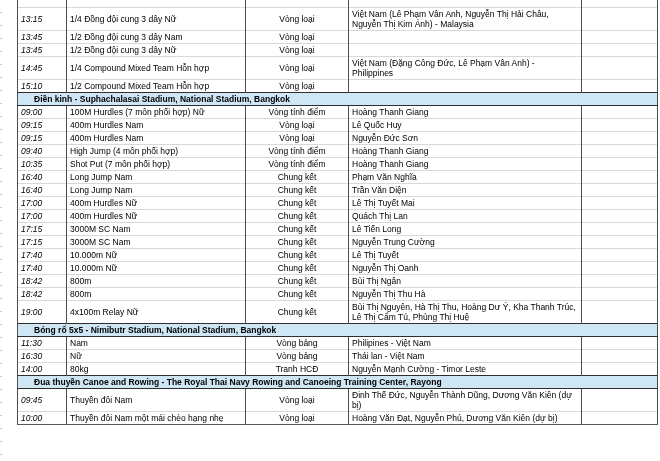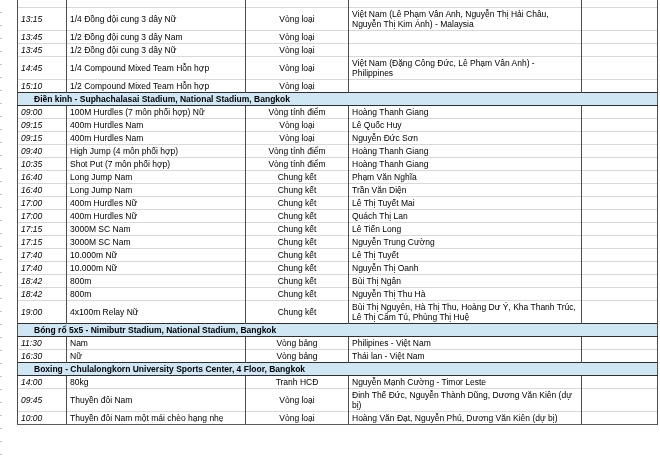--- a/index.html
+++ b/index.html
@@ -203,29 +203,29 @@
           <td class="c-athletes">Philipines - Việt Nam</td>
           <td class="c-notes"></td>
         </tr>
         <tr>
           <td class="c-time">16:30</td>
           <td class="c-event">Nữ</td>
           <td class="c-round">Vòng bảng</td>
           <td class="c-athletes">Thái lan - Việt Nam</td>
           <td class="c-notes"></td>
         </tr>
-        <tr class="section-header">
-          <td colspan="5">Boxing - Chulalongkorn University Sports Center, 4 Floor, Bangkok</td>
-        </tr>
         <tr>
           <td class="c-time">14:00</td>
           <td class="c-event">80kg</td>
           <td class="c-round">Tranh HCĐ</td>
           <td class="c-athletes">Nguyễn Mạnh Cường - Timor Leste</td>
           <td class="c-notes"></td>
+        </tr>
+        <tr class="section-header">
+          <td colspan="5">Đua thuyền Canoe and Rowing - The Royal Thai Navy Rowing and Canoeing Training Center, Rayong</td>
         </tr>
         <tr>
           <td class="c-time">09:45</td>
           <td class="c-event">Thuyền đôi Nam</td>
           <td class="c-round">Vòng loại</td>
           <td class="c-athletes">Đinh Thế Đức, Nguyễn Thành Dũng, Dương Văn Kiên (dự bị)</td>
           <td class="c-notes"></td>
         </tr>
         <tr>
           <td class="c-time">10:00</td>

